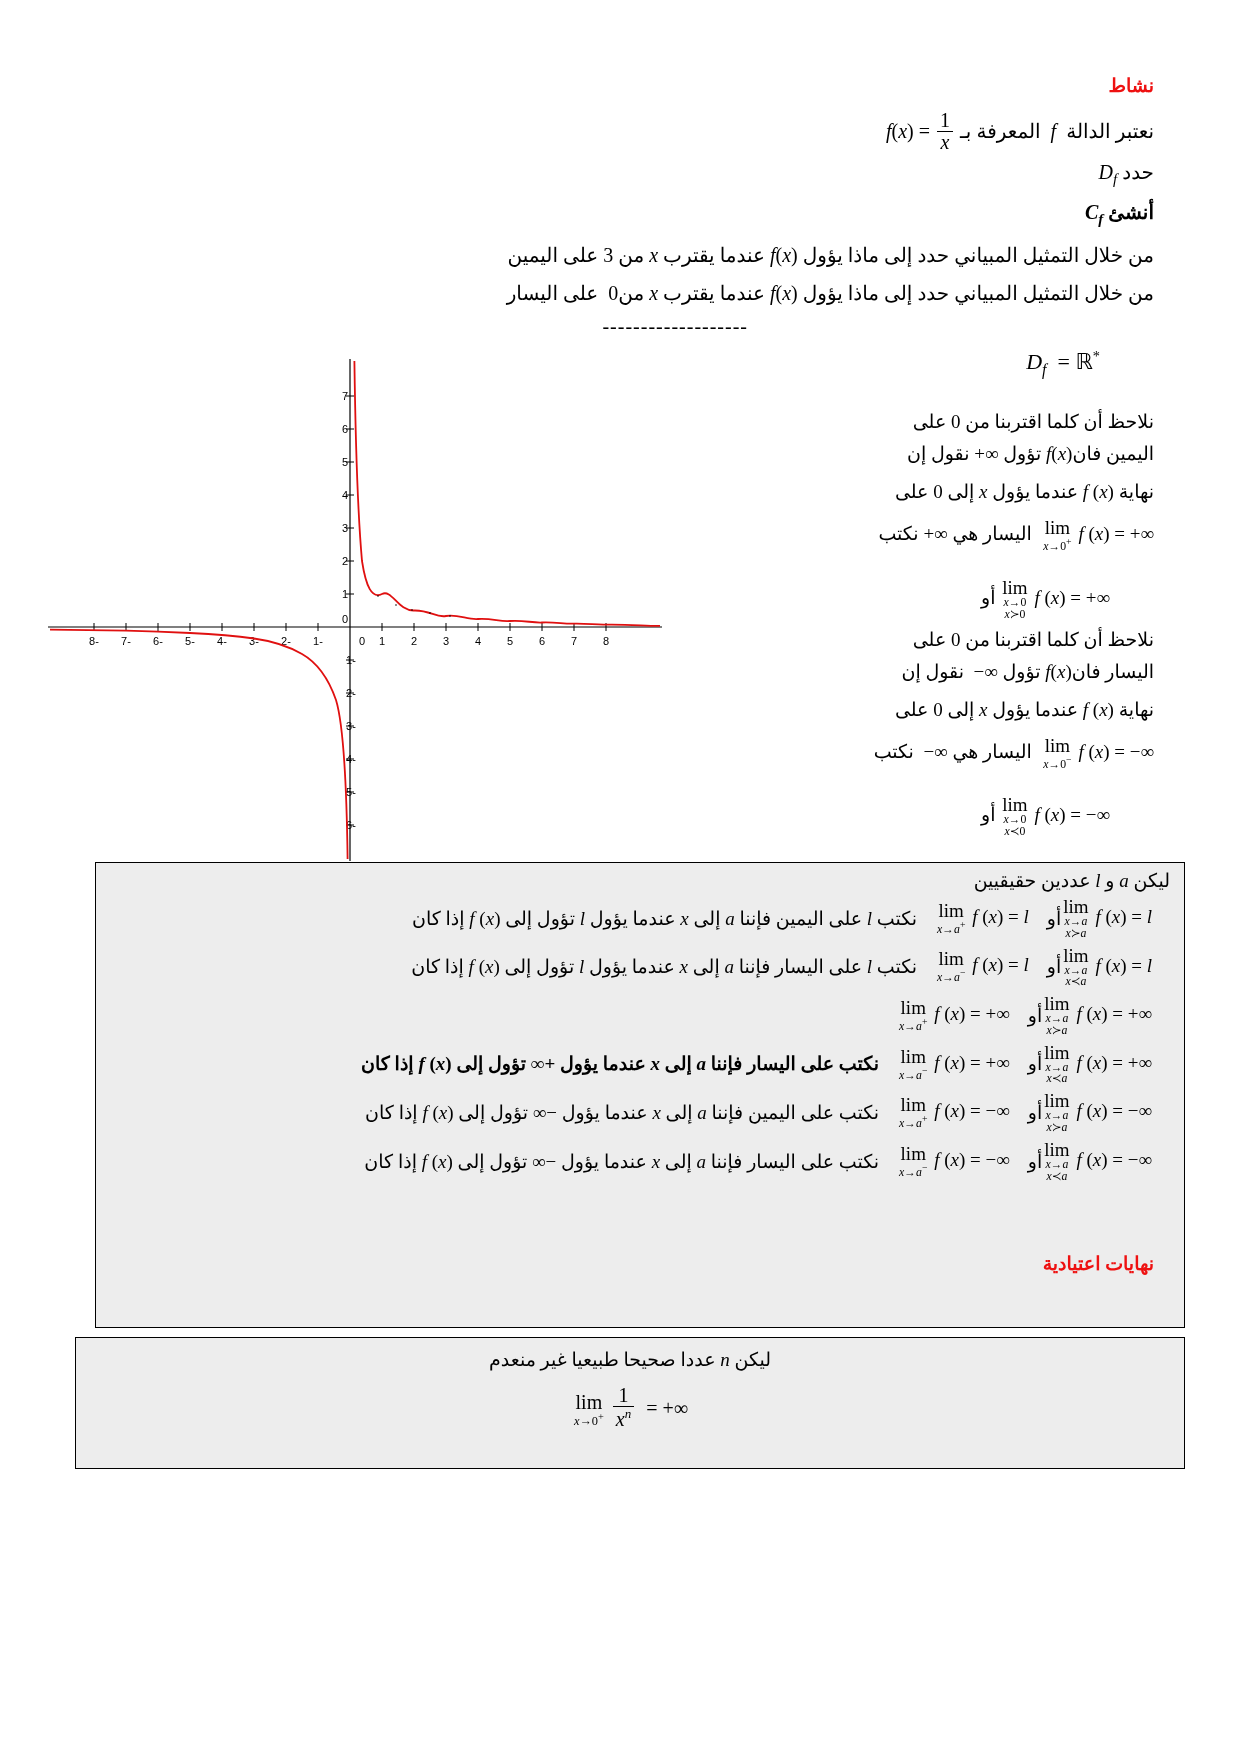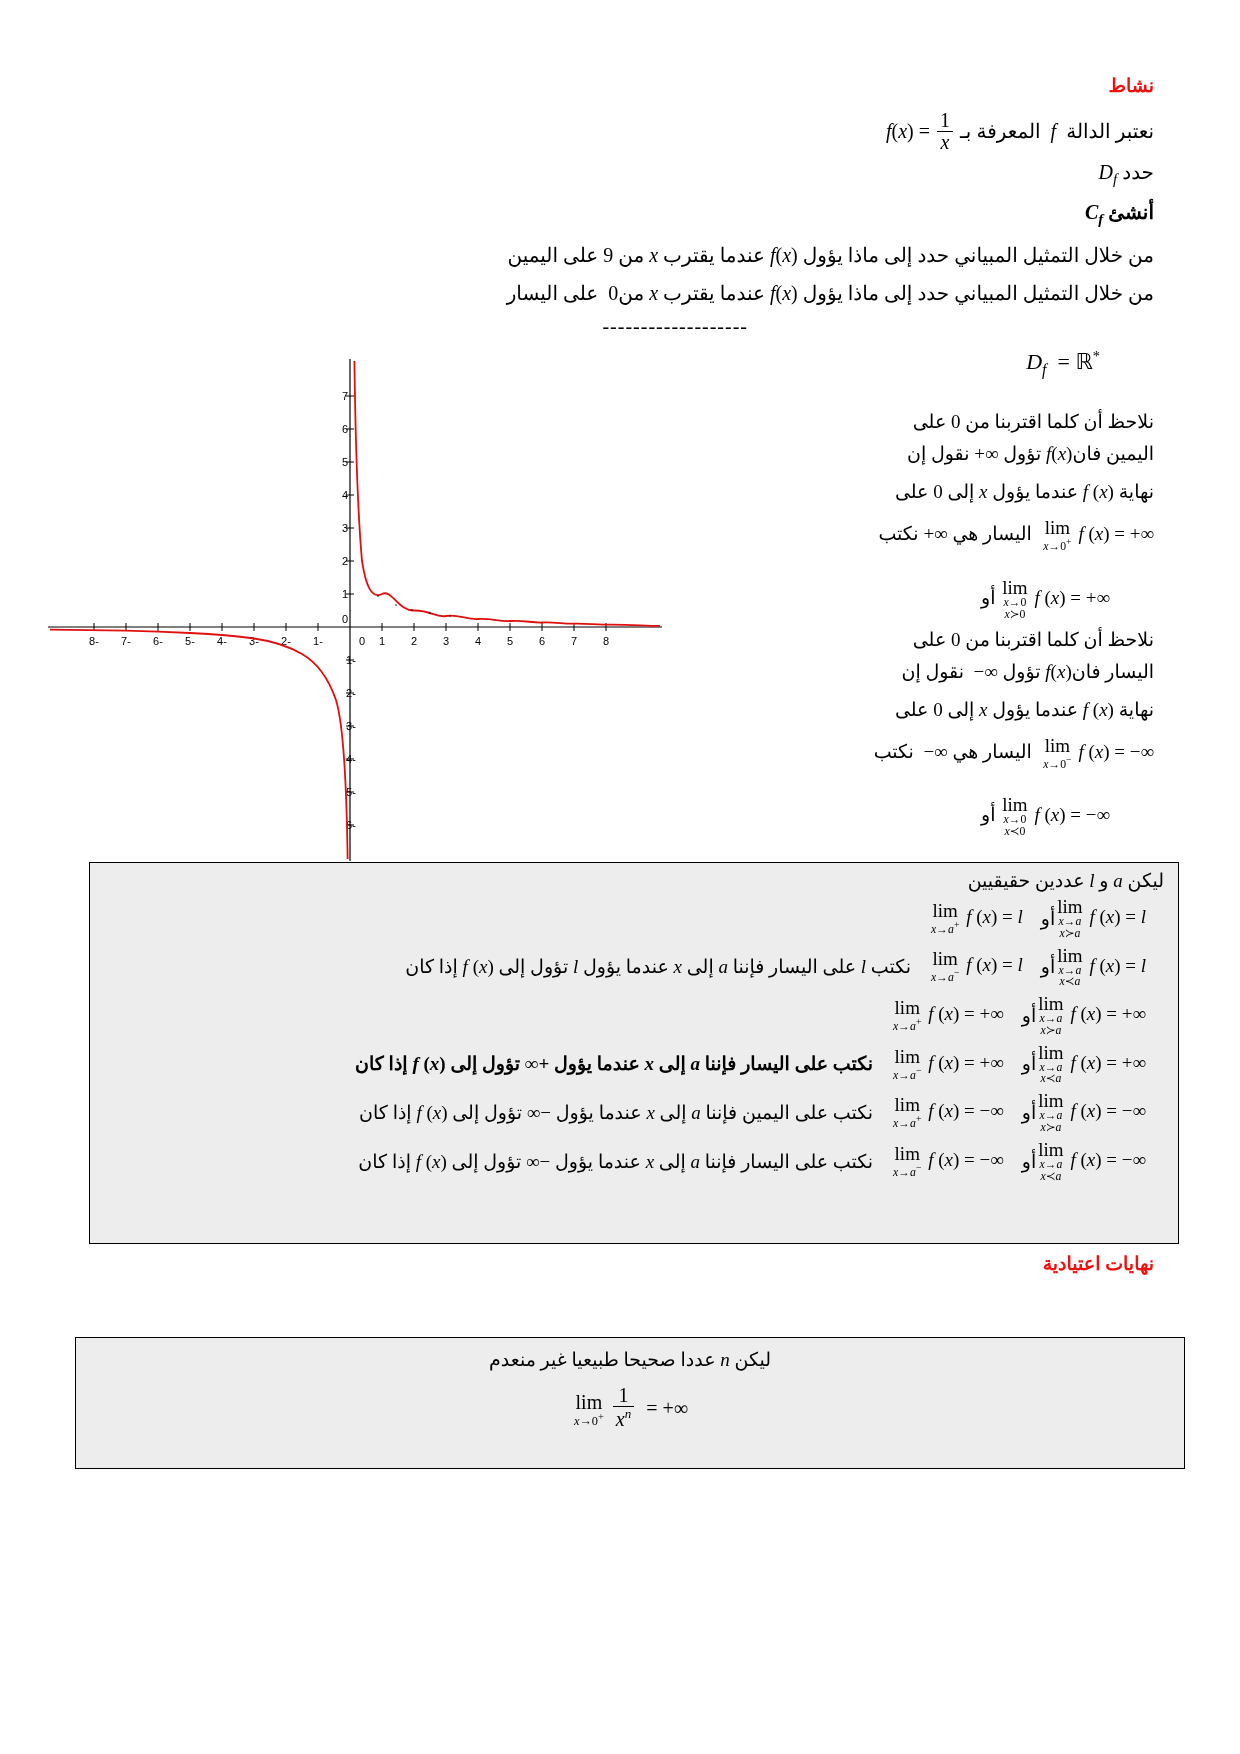--- a/index.html
+++ b/index.html
@@ -93,24 +93,24 @@
   .graph-wrap svg { display: block; }
 
   
   .box {
     position: absolute;
     border: 1px solid #000;
     background: #ededed;
     box-sizing: border-box;
   }
   #rules-box {
-    left: 89px;
+    left: 95px;
     top: 862px;
     width: 1090px;
-    height: 382px;
+    height: 466px;
   }
   #rules-box .rule-intro {
     text-align: right;
     font-size: 19px;
     padding: 6px 14px 2px 14px;
     white-space: nowrap;
   }
   .rule-row {
     display: flex;
     flex-direction: row;
@@ -172,21 +172,21 @@
     <span class="dir-ltr">
       <span class="mi">C</span><span class="mi" style="font-size:0.75em;vertical-align:sub;">f</span>
     </span>
   </div>
 
   <div class="line" id="l-q1">
     <span>من خلال التمثيل المبياني حدد إلى ماذا يؤول</span>
     <span class="dir-ltr"><span class="mi">f</span><span class="mn">(</span><span class="mi">x</span><span class="mn">)</span></span>
     <span>عندما يقترب</span>
     <span class="mi">x</span>
-    <span>من 9 على اليمين</span>
+    <span>من 3 على اليمين</span>
   </div>
 
   <div class="line" id="l-q2">
     <span>من خلال التمثيل المبياني حدد إلى ماذا يؤول</span>
     <span class="dir-ltr"><span class="mi">f</span><span class="mn">(</span><span class="mi">x</span><span class="mn">)</span></span>
     <span>عندما يقترب</span>
     <span class="mi">x</span>
     <span>من0&nbsp; على اليسار</span>
   </div>
 
@@ -400,20 +400,27 @@
     <div class="rule-row">
       <div class="rule-math">
         <span class="lim"><span class="lbody">lim</span><span class="lsub"><span class="mi">x</span>→<span class="mi">a</span></span><span class="lsub2"><span class="mi">x</span>≻<span class="mi">a</span></span></span>
         <span class="mi">f</span> <span class="mn">(</span><span class="mi">x</span><span class="mn">)</span> = <span class="mi">l</span>
       </div>
       <div class="rule-text">أو</div>
       <div class="rule-math">
         <span class="lim"><span class="lbody">lim</span><span class="lsub"><span class="mi">x</span>→<span class="mi">a</span><sup>+</sup></span></span>
         <span class="mi">f</span> <span class="mn">(</span><span class="mi">x</span><span class="mn">)</span> = <span class="mi">l</span>
       </div>
+      <div class="rule-text" style="margin-right:18px;">
+        نكتب <span class="mi">l</span> على اليمين فإننا
+        <span class="mi">a</span> إلى <span class="mi">x</span> عندما يؤول
+        <span class="mi">l</span> تؤول إلى
+        <span class="dir-ltr"><span class="mi">f</span> <span class="mn">(</span><span class="mi">x</span><span class="mn">)</span></span>
+        إذا كان
+      </div>
     </div>
 
     <div class="rule-row">
       <div class="rule-math">
         <span class="lim"><span class="lbody">lim</span><span class="lsub"><span class="mi">x</span>→<span class="mi">a</span></span><span class="lsub2"><span class="mi">x</span>≺<span class="mi">a</span></span></span>
         <span class="mi">f</span> <span class="mn">(</span><span class="mi">x</span><span class="mn">)</span> = <span class="mi">l</span>
       </div>
       <div class="rule-text">أو</div>
       <div class="rule-math">
         <span class="lim"><span class="lbody">lim</span><span class="lsub"><span class="mi">x</span>→<span class="mi">a</span><sup>−</sup></span></span>

